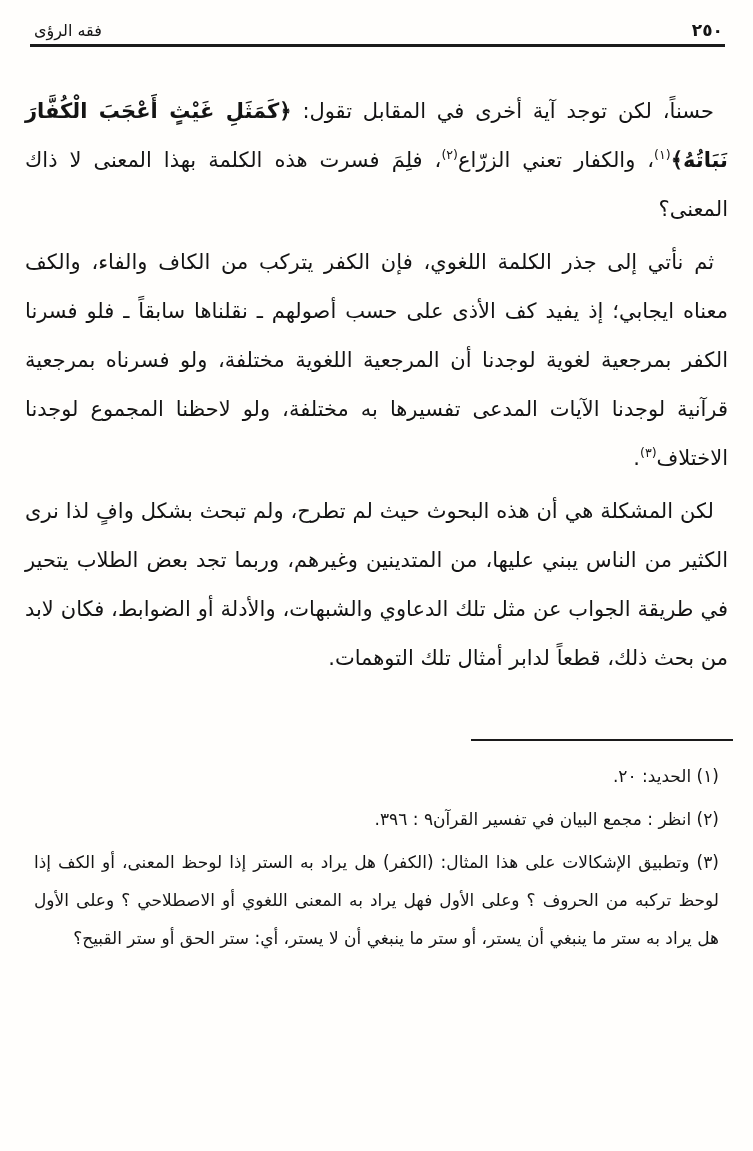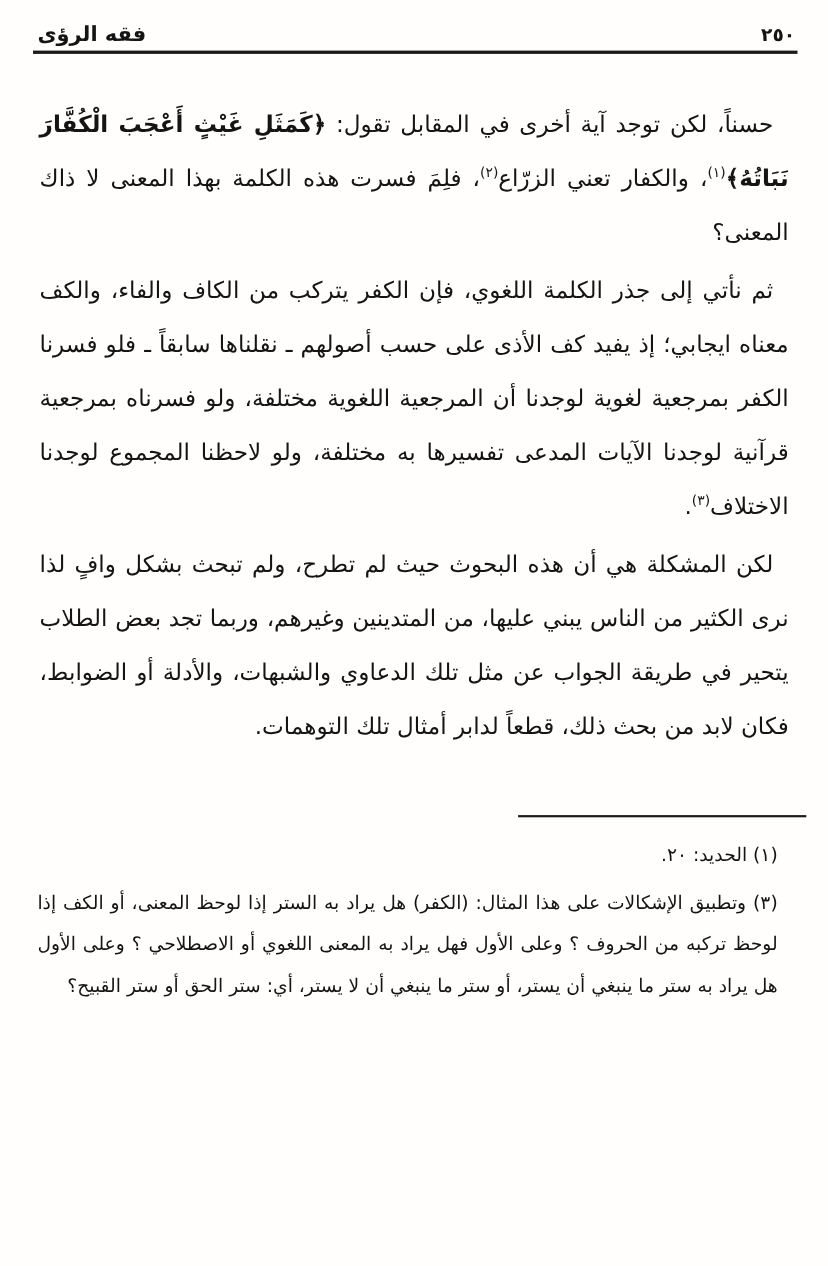--- a/index.html
+++ b/index.html
@@ -18,32 +18,32 @@
     justify-content:space-between;
     align-items:flex-end;
     padding:20px 30px 4px 34px;
   }
   .page-number{
     font-size:17px;
     font-weight:bold;
     letter-spacing:1px;
   }
   .book-title{
-    font-size:19px;
-    font-weight:bold;
+    font-size:16px;
+    font-weight:normal;
   }
   .header-rule{
     height:3px;
     background:#1b1b1b;
     margin:0 28px 0 30px;
   }
   
   .body-text{
     margin-top:40px;
-    padding:0 36px;
+    padding:0 25px;
     text-align:justify;
     font-size:21px;
     line-height:49px;
   }
   .body-text p{
     margin:0 0 4px 0;
     text-indent:14px;
   }
   .bold{font-weight:bold;}
   .fnref{
@@ -53,21 +53,21 @@
     font-weight:normal;
   }
   
   .footnote-separator{
     width:262px;
     height:2px;
     background:#1b1b1b;
     margin:56px 20px 16px auto;
   }
   .footnotes{
-    padding:0 46px 0 34px;
+    padding:0 34px 0 34px;
     font-size:17px;
     line-height:38px;
     text-align:justify;
   }
   .footnotes p{margin:0 0 5px 0;}
 </style>
 </head>
 <body>
 
 <div class="page">
@@ -82,16 +82,17 @@
   <div class="body-text">
       <p><span class="">حسناً، لكن توجد آية أخرى في المقابل تقول: </span><span class="bold">﴿كَمَثَلِ غَيْثٍ أَعْجَبَ الْكُفَّارَ نَبَاتُهُ﴾</span><span class="fnref">(١)</span><span class="">، والكفار تعني الزرّاع</span><span class="fnref">(٢)</span><span class="">، فلِمَ فسرت هذه الكلمة بهذا المعنى لا ذاك المعنى؟</span></p>
       <p><span class="">ثم نأتي إلى جذر الكلمة اللغوي، فإن الكفر يتركب من الكاف والفاء، والكف معناه ايجابي؛ إذ يفيد كف الأذى على حسب أصولهم ـ نقلناها سابقاً ـ فلو فسرنا الكفر بمرجعية لغوية لوجدنا أن المرجعية اللغوية مختلفة، ولو فسرناه بمرجعية قرآنية لوجدنا الآيات المدعى تفسيرها به مختلفة، ولو لاحظنا المجموع لوجدنا الاختلاف</span><span class="fnref">(٣)</span><span class="">.</span></p>
       <p><span class="">لكن المشكلة هي أن هذه البحوث حيث لم تطرح، ولم تبحث بشكل وافٍ لذا نرى الكثير من الناس يبني عليها، من المتدينين وغيرهم، وربما تجد بعض الطلاب يتحير في طريقة الجواب عن مثل تلك الدعاوي والشبهات، والأدلة أو الضوابط، فكان لابد من بحث ذلك، قطعاً لدابر أمثال تلك التوهمات.</span></p>
     </div>
 
   <div class="footnote-separator"></div>
 
   <div class="footnotes">
       <p><span class="">(١) الحديد: ٢٠.</span></p>
+      <p><span class="">(٢) انظر : مجمع البيان في تفسير القرآن٩ : ٣٩٦.</span></p>
       <p><span class="">(٣) وتطبيق الإشكالات على هذا المثال: (الكفر) هل يراد به الستر إذا لوحظ المعنى، أو الكف إذا لوحظ تركبه من الحروف ؟ وعلى الأول فهل يراد به المعنى اللغوي أو الاصطلاحي ؟ وعلى الأول هل يراد به ستر ما ينبغي أن يستر، أو ستر ما ينبغي أن لا يستر، أي: ستر الحق أو ستر القبيح؟</span></p>
     </div>
 
 </div>
 
 </body></html>

